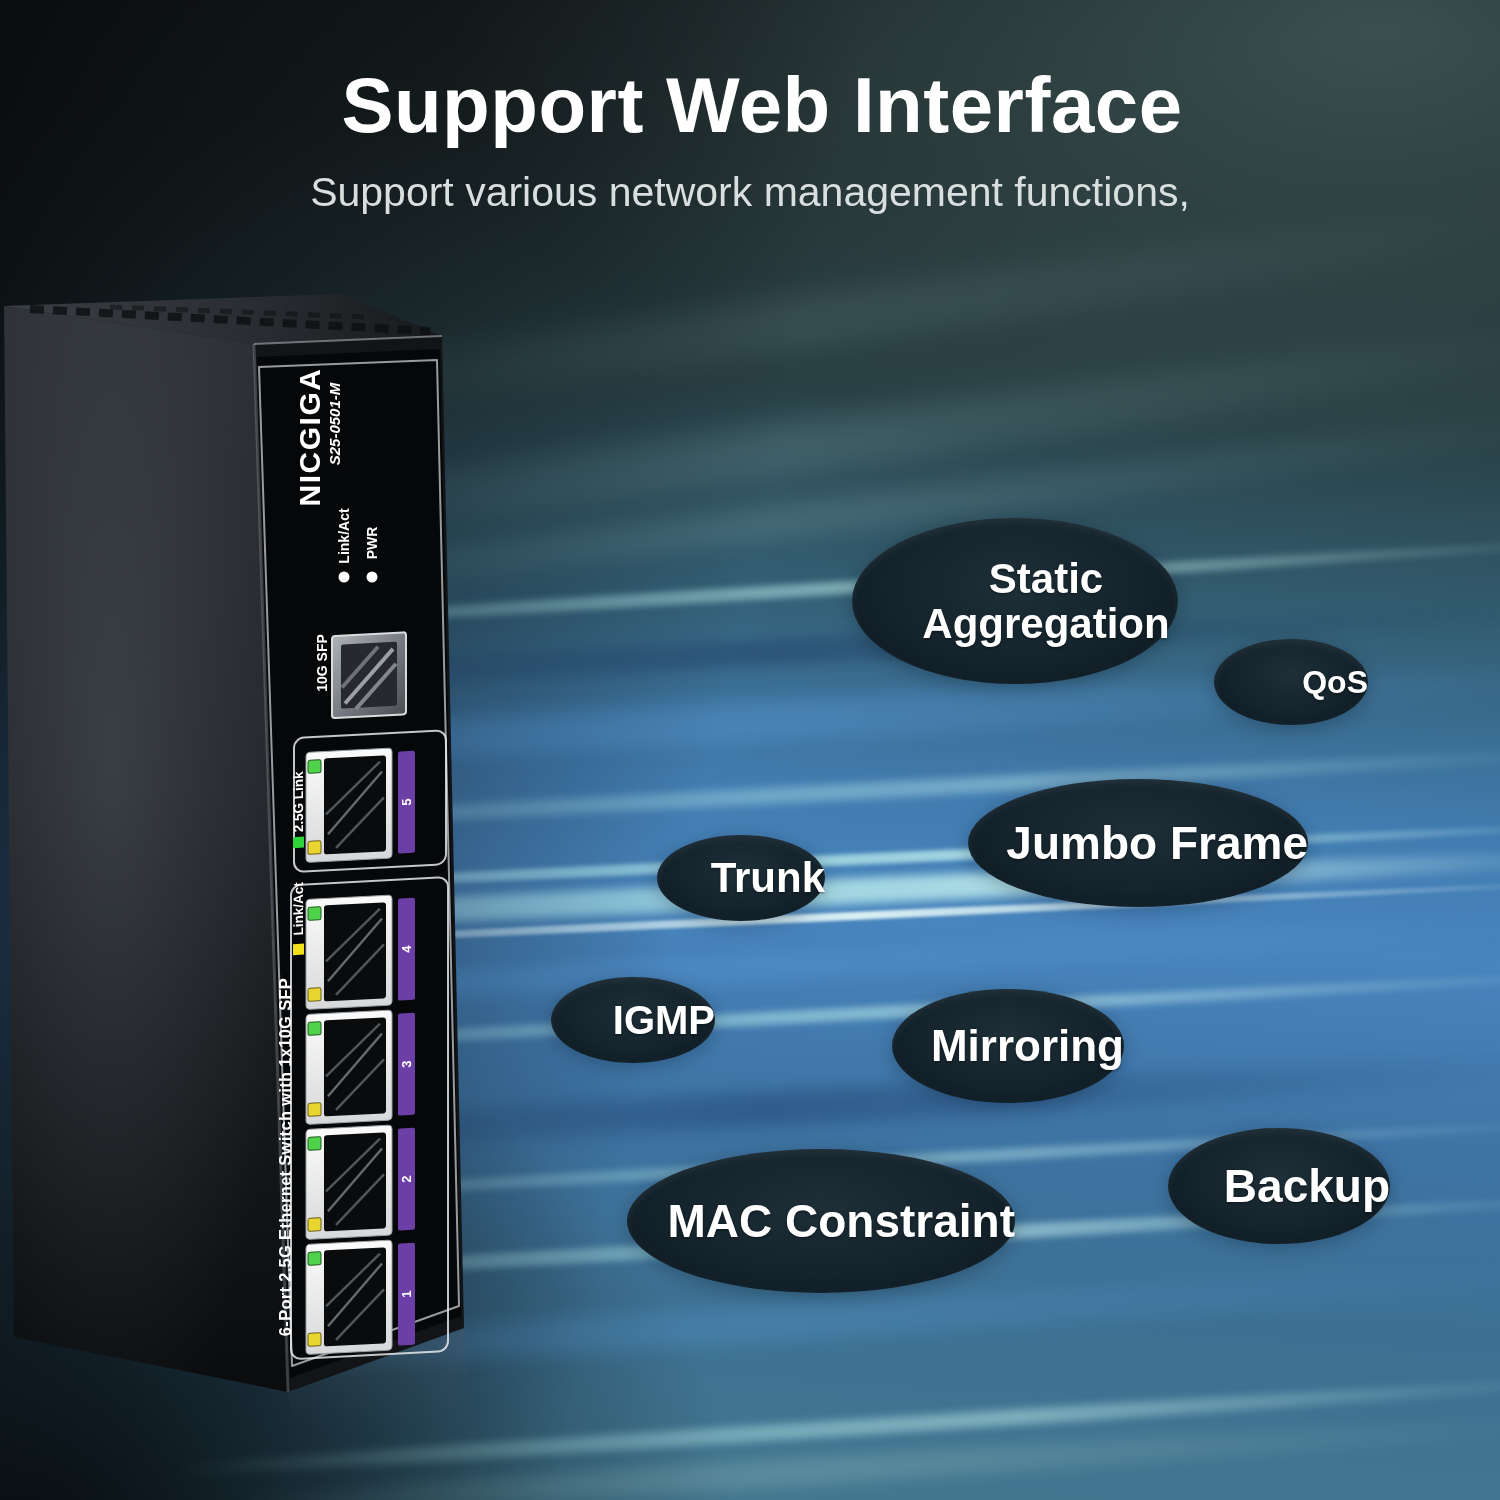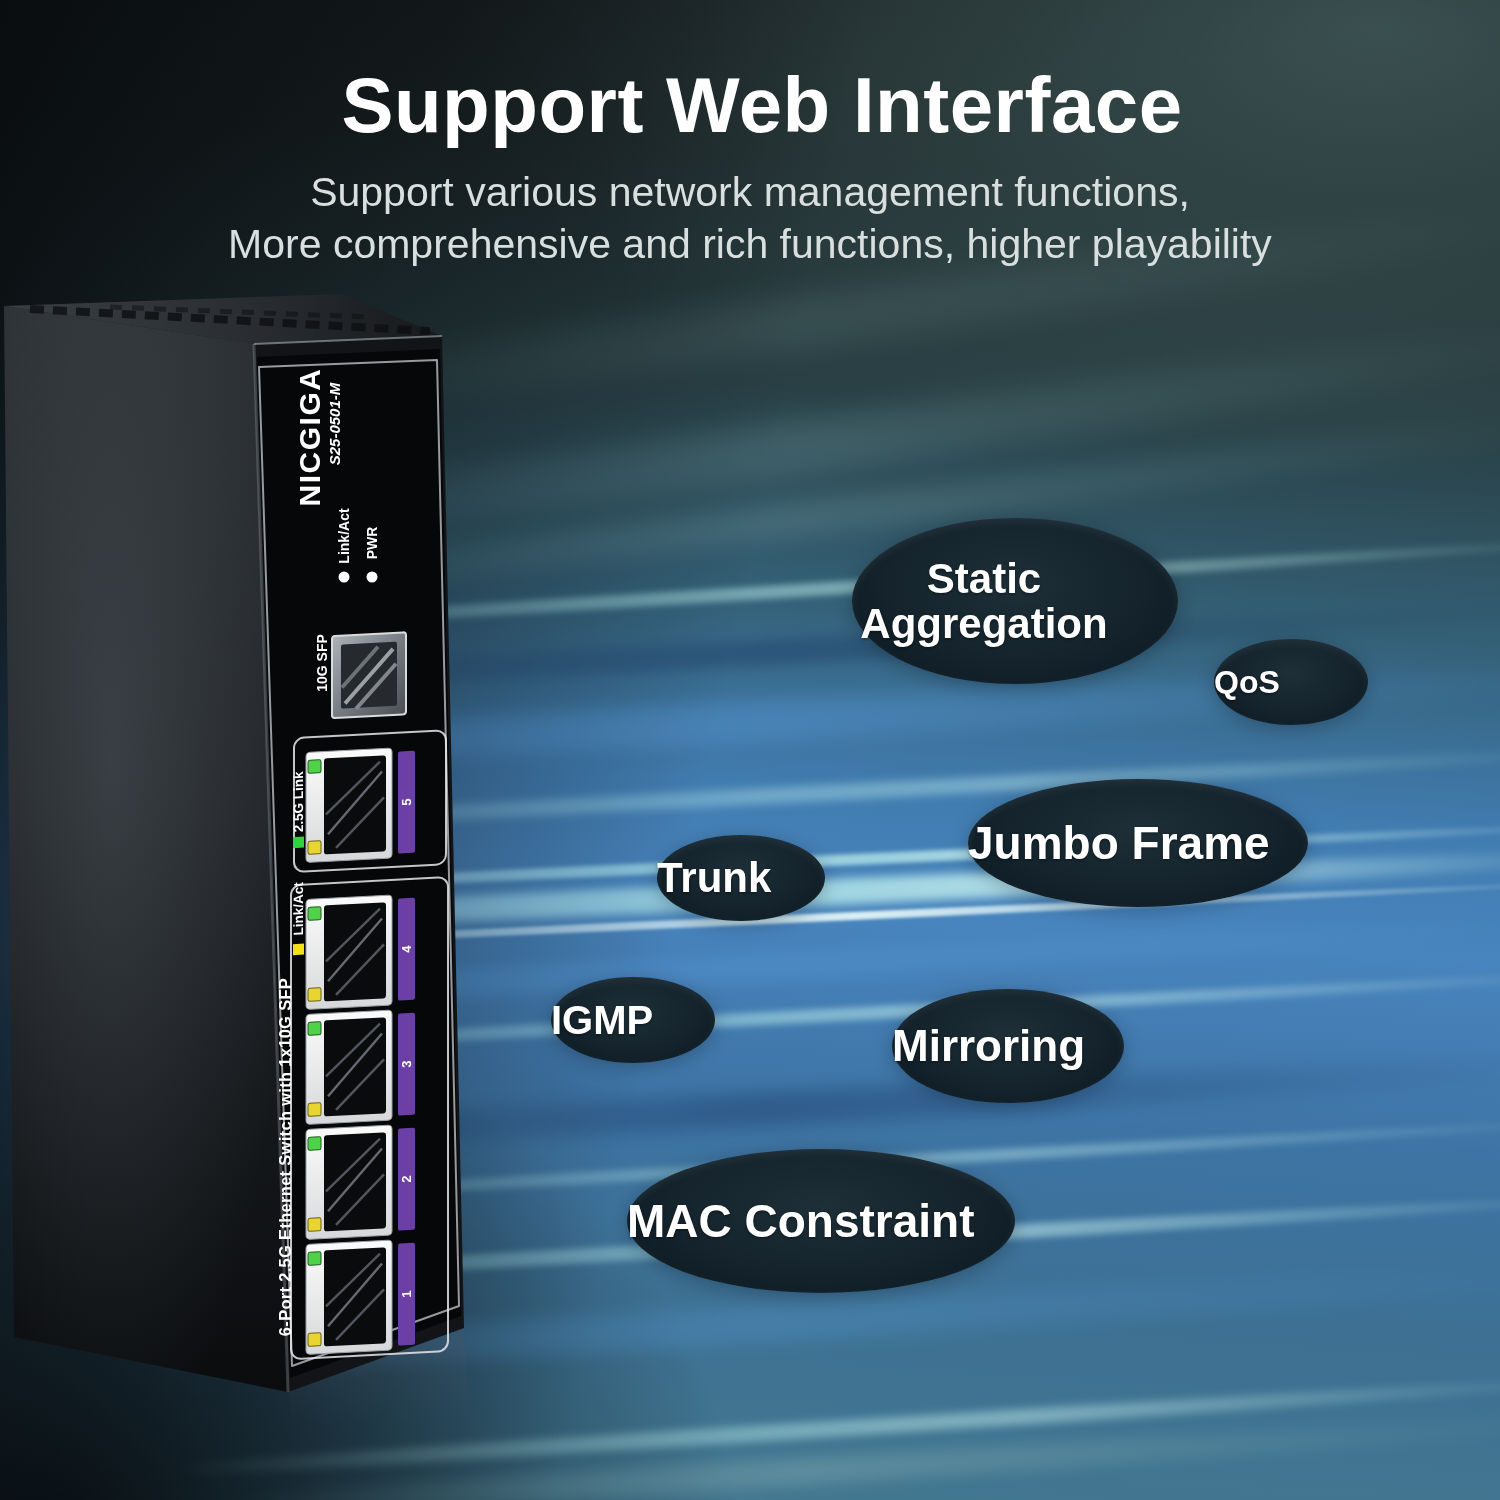--- a/index.html
+++ b/index.html
@@ -36,21 +36,21 @@
   .r15{top:1238px;height:15px;opacity:.50;filter:blur(3px);transform:rotate(-3.2deg);}
   .r16{top:1305px;height:38px;opacity:.35;filter:blur(9px);transform:rotate(-3.4deg);}
   .r17{top:1425px;height:16px;opacity:.45;filter:blur(4px);transform:rotate(-3.6deg);}
   .r18{top:1460px;height:28px;opacity:.35;filter:blur(7px);transform:rotate(-3.6deg);}
   
   .header{position:absolute;top:60px;left:0;width:100%;text-align:center;z-index:6;}
   .title{margin:0;color:#ffffff;font-size:78px;font-weight:bold;letter-spacing:.5px;padding-left:24px;}
   .subtitle{margin:16px 0 0 0;color:#d9dfde;font-size:41px;font-weight:400;line-height:1.26;}
   
   .bubble{
-    position:absolute;z-index:5;display:flex;align-items:center;justify-content:flex-start;
+    position:absolute;z-index:5;display:flex;align-items:center;justify-content:flex-end;
     text-align:center;color:#fff;font-weight:bold;border-radius:50%;
     background:radial-gradient(ellipse at 50% 40%,#1e2f38 0%,#14232c 55%,#0b161e 100%);
     box-shadow:inset 0 3px 8px rgba(255,255,255,.07), 0 4px 18px rgba(0,10,20,.25);
     text-shadow:0 1px 3px rgba(0,0,0,.45);
   }
   .b-upgrade  {left:450px; top:577px; width:176px;height:126px;font-size:40px;}
   .b-static   {left:852px; top:518px; width:326px;height:166px;font-size:42px;line-height:1.08;}
   .b-static span{display:inline-block;max-width:264px;}
   .b-qos      {left:1214px;top:639px; width:154px;height:86px; font-size:32px;}
   .b-trunk    {left:657px; top:835px; width:168px;height:86px; font-size:42px;}
@@ -84,21 +84,20 @@
   <div class="ray r14 c-cyan"></div>
   <div class="ray r15 c-cyan"></div>
   <div class="ray r16 c-blue"></div>
   <div class="ray r17 c-cyan"></div>
   <div class="ray r18 c-teal"></div>
 
   <div class="header">
     <h1 class="title">Support Web Interface</h1>
     <p class="subtitle">
       <span>Support various network management functions,</span><br>
-      <span>More comprehensive and rich functions, higher playability</span>
     </p>
   </div>
 
   <div class="bubble b-static">
       <span>Static Aggregation</span>
     </div>
   <div class="bubble b-qos">
       <span>QoS</span>
     </div>
   <div class="bubble b-trunk">
@@ -108,20 +107,23 @@
       <span>Jumbo Frame</span>
     </div>
   <div class="bubble b-igmp">
       <span>IGMP</span>
     </div>
   <div class="bubble b-mirroring">
       <span>Mirroring</span>
     </div>
   <div class="bubble b-mac">
       <span>MAC Constraint</span>
+    </div>
+  <div class="bubble b-backup">
+      <span>Backup</span>
     </div>
 
   <svg class="switch" viewBox="0 0 470 1140">
     <defs>
       <linearGradient id="gTop" x1="0" y1="0" x2="1" y2="0">
         <stop offset="0" stop-color="#3a3f44"></stop>
           <stop offset=".55" stop-color="#2a2e32"></stop>
           <stop offset="1" stop-color="#17191c"></stop>
       </linearGradient>
       <linearGradient id="gSide" x1="0" y1="0" x2="0" y2="1">

